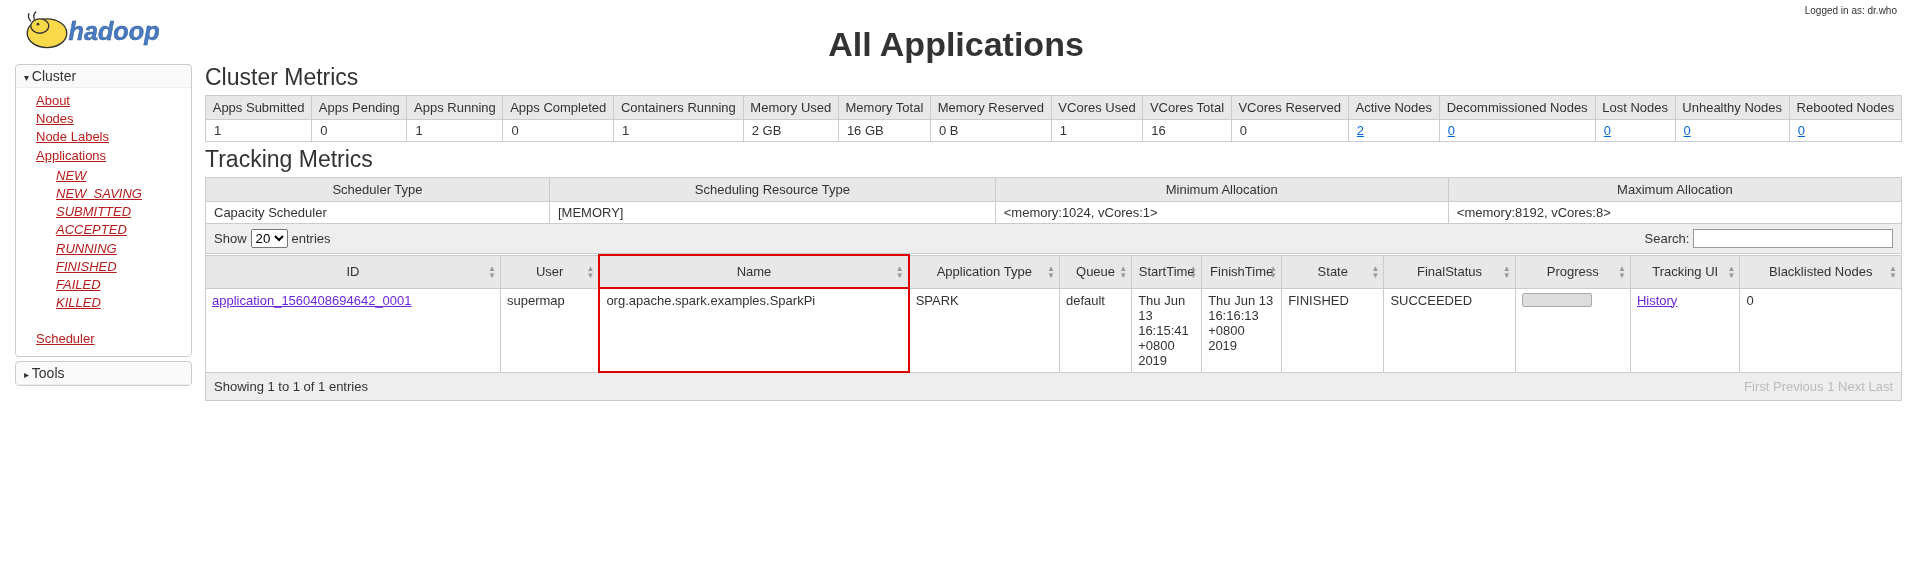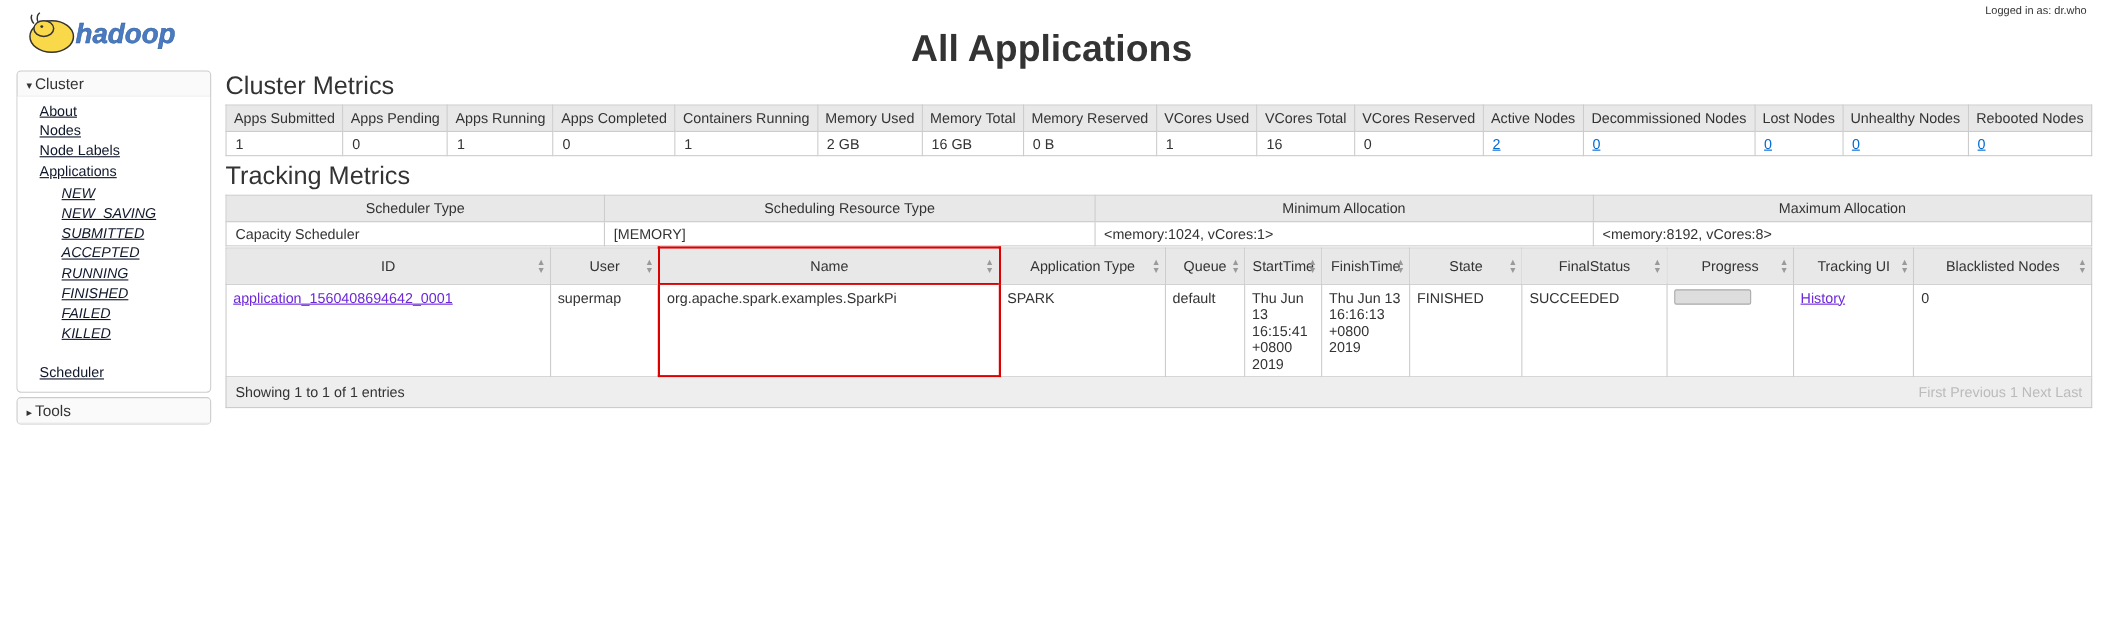--- a/index.html
+++ b/index.html
@@ -9,21 +9,21 @@
 .logo svg { width: 190px; height: 45px; }
 .page-title { font-size: 34px; font-weight: bold; position: absolute; left: 50%; transform: translateX(-50%); top: 25px; }
 .login-info { position: absolute; right: 15px; top: 5px; font-size: 10px; }
 .content-row { display: flex; width: 100%; }
 .sidebar { width: 200px; padding: 0 8px 0 15px; flex-shrink: 0; }
 .nav-section { border: 1px solid #ccc; border-radius: 4px; margin-bottom: 4px; background: #fafafa; }
 .nav-header { padding: 3px 8px; border-bottom: 1px solid #eee; font-size: 14px; }
 .nav-header::before { content: "▸ "; font-size: 10px; }
 .nav-header.expanded::before { content: "▾ "; }
 .nav-body { padding: 4px 10px 8px 20px; background: #fff; border-radius: 0 0 4px 4px; }
-.nav-body a, .nav-sub a { display: block; color: #0f172a; text-decoration: underline; line-height: 1.4; font-size: 13px; }
+.nav-body a, .nav-sub a { display: block; color: #b91c1c; text-decoration: underline; line-height: 1.4; font-size: 13px; }
 .nav-sub { padding-left: 20px; margin: 2px 0 18px 0; font-style: italic; }
 .main { flex: 1; padding: 0 10px 10px 5px; }
 .section-title { font-size: 23px; margin: 0 0 4px 0; }
 table { border-collapse: collapse; width: 100%; }
 .metrics { border: 1px solid #ccc; }
 .metrics th { background: #e8e8e8; font-weight: normal; text-align: center; padding: 4px 6px; border: 1px solid #ccc; font-size: 13px; margin-top: 43px; }
 .metrics td { padding: 3px 8px; border: 1px solid #ccc; }
 .metrics td a { color: #0069d6; text-decoration: underline; }
 .controls { background: #eee; padding: 5px 8px; border: 1px solid #ccc; border-top: none; display: flex; align-items: center; }
 .controls select { margin: 0 4px; }
@@ -143,20 +143,29 @@
       <tbody>
           <tr id="sm-values">
             <td>Capacity Scheduler</td>
             <td>[MEMORY]</td>
             <td>&lt;memory:1024, vCores:1&gt;</td>
             <td>&lt;memory:8192, vCores:8&gt;</td>
           </tr>
         </tbody>
     </table>
 
+    <div class="controls">
+      <span>Show</span>
+      <select><option>20</option></select>
+      <span>entries</span>
+      <span class="search-box">
+        <span>Search:</span>
+        <input type="text" style="">
+      </span>
+    </div>
 
     <table class="apps">
       <thead>
           <tr id="apps-headers">
             <th><span>ID</span><span class="sort-icons">▲<br>▼</span></th>
             <th><span>User</span><span class="sort-icons">▲<br>▼</span></th>
             <th class="name-header"><span>Name</span><span class="sort-icons">▲<br>▼</span></th>
             <th><span>Application Type</span><span class="sort-icons">▲<br>▼</span></th>
             <th><span>Queue</span><span class="sort-icons">▲<br>▼</span></th>
             <th><span>StartTime</span><span class="sort-icons">▲<br>▼</span></th>

